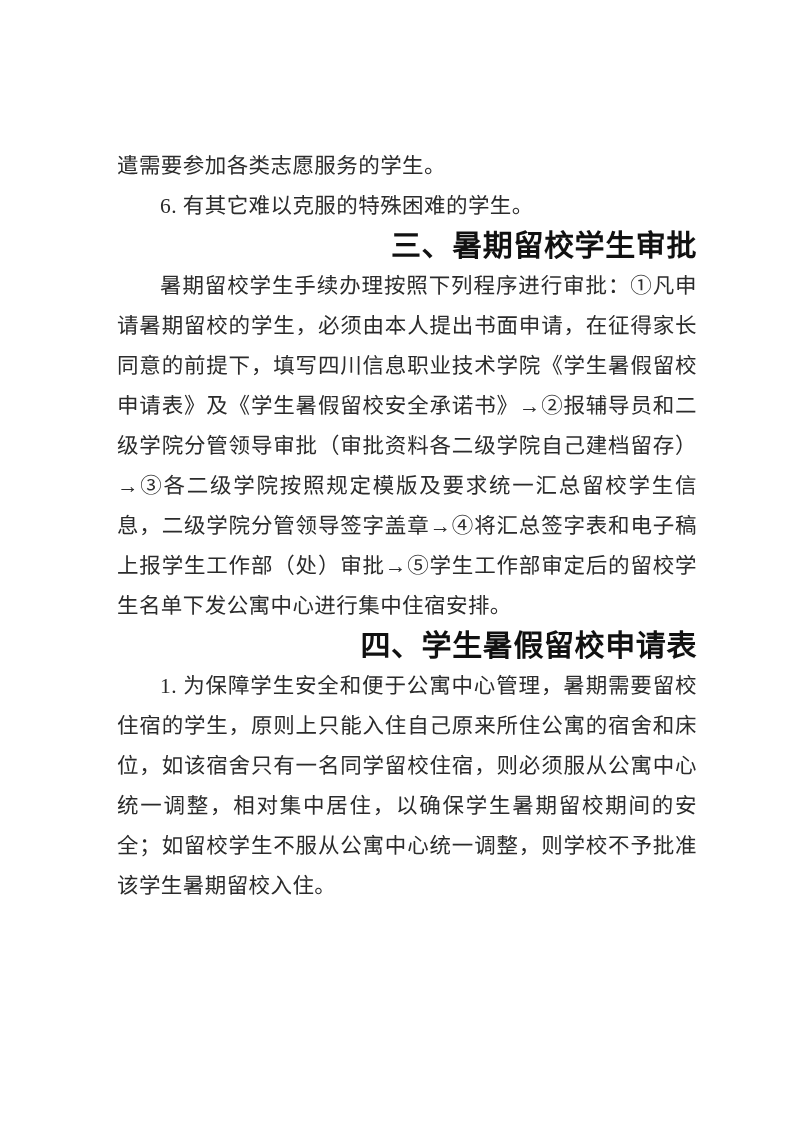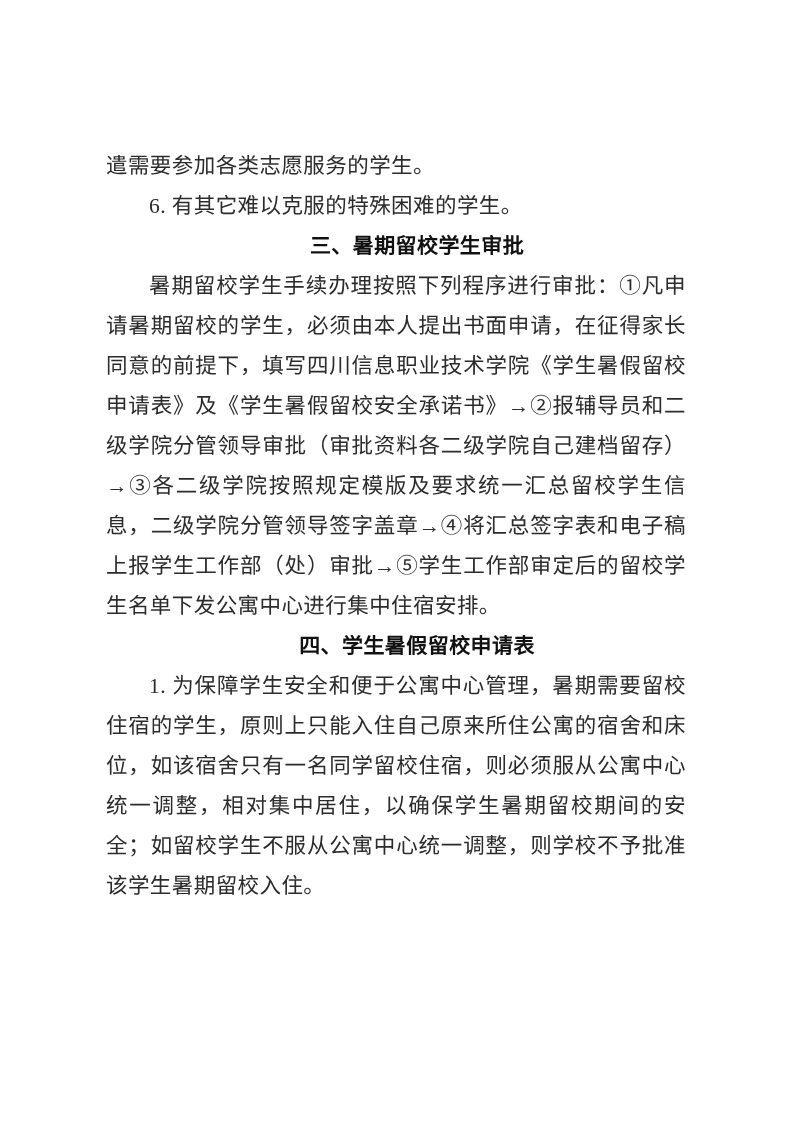--- a/index.html
+++ b/index.html
@@ -16,20 +16,21 @@
   .page {
     box-sizing: border-box;
     width: 793px;
     height: 1122px;
     background: #ffffff;
     padding: 146px 107px 0 106px;
     color: #2b2b2b;
   }
   .content {
     width: 580px;
+    margin-left: 11px;
   }
   .block {
     margin: 0;
     font-size: 21.5px;
     line-height: 40px;
     letter-spacing: 0.02em;
   }
   
   .cont {
     text-indent: 0;
@@ -39,22 +40,22 @@
   .para {
     text-indent: 2em;
     text-align: justify;
   }
   
   .heading {
     text-indent: 2em;
     font-family: "Liberation Sans", "DejaVu Sans", sans-serif;
     font-weight: 700;
     color: #111111;
-    text-align: center;
-    font-size: 21px;
+    text-align: right;
+    font-size: 30px;
   }
   
   .subheading {
     text-indent: 2em;
     text-align: left;
   }
 </style>
 </head>
 <body>
 

